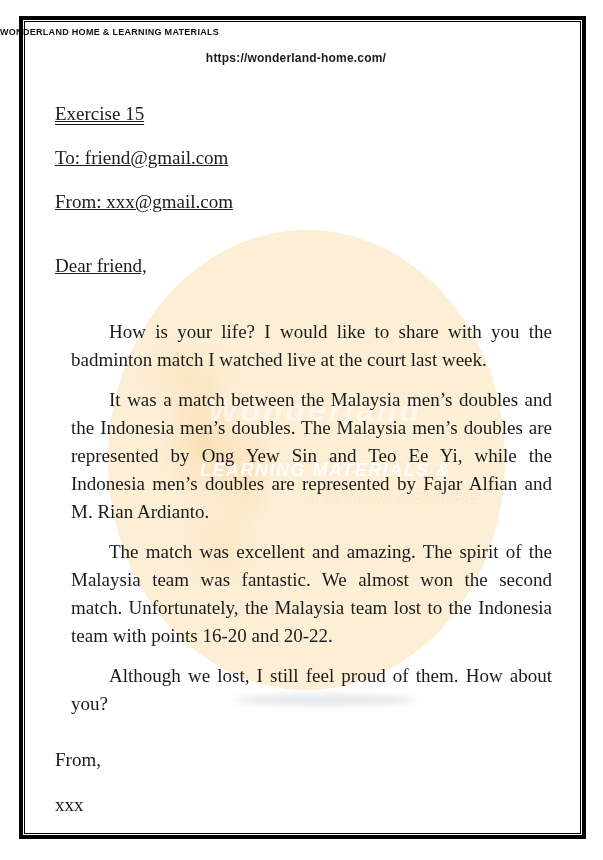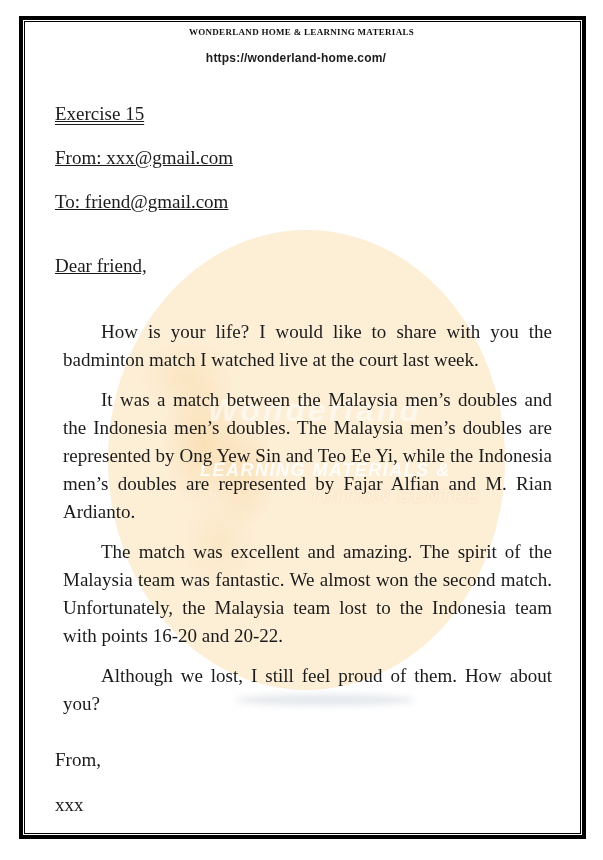--- a/index.html
+++ b/index.html
@@ -103,22 +103,21 @@
     background: rgba(173,181,196,0.30);
     filter: blur(3px);
     z-index: 0;
   }
   
   .header-brand {
     position: absolute;
     left: 0;
     top: 27px;
     width: 603px;
-    text-align: center;
-    font-family: Liberation Serif, serif;
+    font-family: Liberation Sans, sans-serif;
     font-weight: bold;
     font-size: 9px;
     letter-spacing: 0.3px;
     color: #111111;
     z-index: 2;
   }
   .header-url {
     position: absolute;
     left: 6px;
     top: 51px;
@@ -147,21 +146,21 @@
   }
   .exercise-title .u {
     text-decoration: underline;
     text-decoration-thickness: 1px;
     text-underline-offset: 4px;
   }
   .salutation {
     margin-top: 36px;
   }
   .para {
-    margin: 12px 0 0 8px;
+    margin: 12px 0 0 16px;
     text-align: justify;
     text-indent: 38px;
   }
   .para.first {
     margin-top: 38px;
   }
   .closing {
     margin-top: 28px;
   }
   .signature {
@@ -181,22 +180,22 @@
 
   <div class="frame-outer">
     <div class="frame-inner"></div>
   </div>
 
   <div class="header-brand">WONDERLAND HOME &amp; LEARNING MATERIALS</div>
   <div class="header-url">https://wonderland-home.com/</div>
 
   <div class="content">
     <div class="line exercise-title"><span class="u">Exercise 15</span></div>
+    <div class="line">To: friend@gmail.com</div>
     <div class="line">From: xxx@gmail.com</div>
-    <div class="line">To: friend@gmail.com</div>
     <div class="line salutation">Dear friend,</div>
     <p class="para first">How is your life? I would like to share with you the badminton match I watched live at the court last week.</p>
     <p class="para">It was a match between the Malaysia men’s doubles and the Indonesia men’s doubles. The Malaysia men’s doubles are represented by Ong Yew Sin and Teo Ee Yi, while the Indonesia men’s doubles are represented by Fajar Alfian and M. Rian Ardianto.</p>
     <p class="para">The match was excellent and amazing. The spirit of the Malaysia team was fantastic. We almost won the second match. Unfortunately, the Malaysia team lost to the Indonesia team with points 16-20 and 20-22.</p>
     <p class="para">Although we lost, I still feel proud of them. How about you?</p>
     <div class="closing">From,</div>
     <div class="signature">xxx</div>
   </div>
 
 </div>

